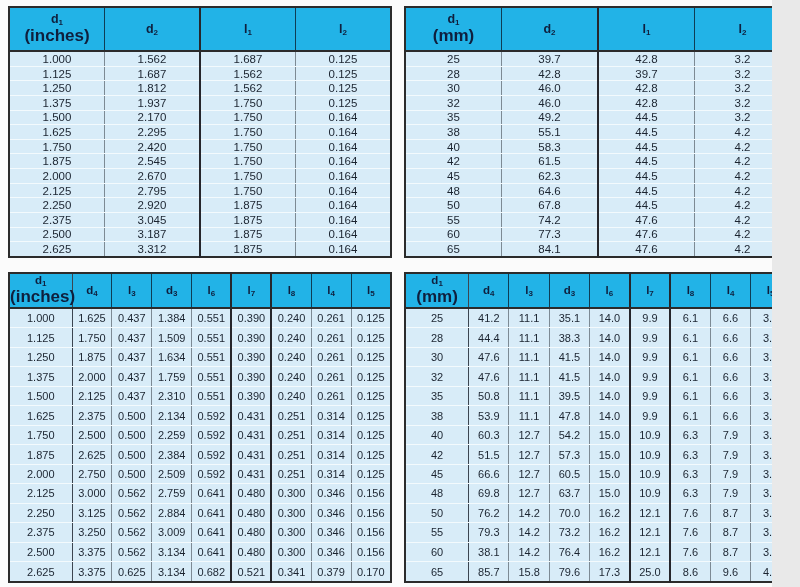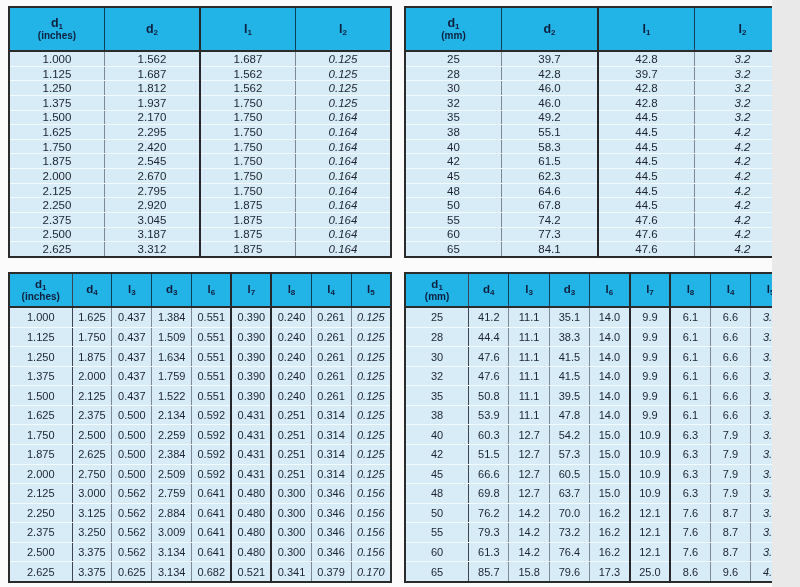--- a/index.html
+++ b/index.html
@@ -52,35 +52,35 @@
   .t9 thead th{font-size:11.5px;}
 
   .tbl td{
     text-align:center;
     vertical-align:middle;
     font-size:11.5px;
     border-right:1px solid var(--grid_line);
     border-bottom:1px solid var(--row_line);
   }
   .t9 td{font-size:11px;}
-  .tbl td:last-child{border-right:none;font-style:italic;}
+  .tbl td:last-child{border-right:none;}
   .tbl tbody tr:last-child td{border-bottom:none;}
 
   
   .t4 th, .t4 td{width:25%;}
   .t9 th:first-child, .t9 td:first-child{width:16.5%;}
 
   
   .t4 th:nth-child(2), .t4 td:nth-child(2){border-right:2px solid var(--heavy_line);}
   .t9 th:nth-child(1), .t9 td:nth-child(1){border-right:1.5px solid #3c4550;}
   .t9 th:nth-child(5), .t9 td:nth-child(5){border-right:2px solid var(--heavy_line);}
   .t9 th:nth-child(6), .t9 td:nth-child(6){border-right:2px solid var(--heavy_line);}
 
   .tbl sub{font-size:8px;vertical-align:-2px;line-height:0;}
-  .hdr-note{display:block;font-size:10px;font-weight:bold;}
+  .hdr-note{display:block;font-size:17px;font-weight:bold;}
 </style>
 </head>
 <body>
 
 <div class="page">
 
   <table class="tbl t4 pos-tl">
     <thead>
         <tr>
           <th>d<sub>1</sub><span class="hdr-note">(inches)</span></th>
@@ -330,21 +330,21 @@
           <td>0.551</td>
           <td>0.390</td>
           <td>0.240</td>
           <td>0.261</td>
           <td>0.125</td>
         </tr>
         <tr>
           <td>1.500</td>
           <td>2.125</td>
           <td>0.437</td>
-          <td>1.522</td>
+          <td>2.310</td>
           <td>0.551</td>
           <td>0.390</td>
           <td>0.240</td>
           <td>0.261</td>
           <td>0.125</td>
         </tr>
         <tr>
           <td>1.625</td>
           <td>2.375</td>
           <td>0.500</td>
@@ -588,21 +588,21 @@
           <td>14.2</td>
           <td>73.2</td>
           <td>16.2</td>
           <td>12.1</td>
           <td>7.6</td>
           <td>8.7</td>
           <td>3.9</td>
         </tr>
         <tr>
           <td>60</td>
-          <td>61.3</td>
+          <td>38.1</td>
           <td>14.2</td>
           <td>76.4</td>
           <td>16.2</td>
           <td>12.1</td>
           <td>7.6</td>
           <td>8.7</td>
           <td>3.9</td>
         </tr>
         <tr>
           <td>65</td>

